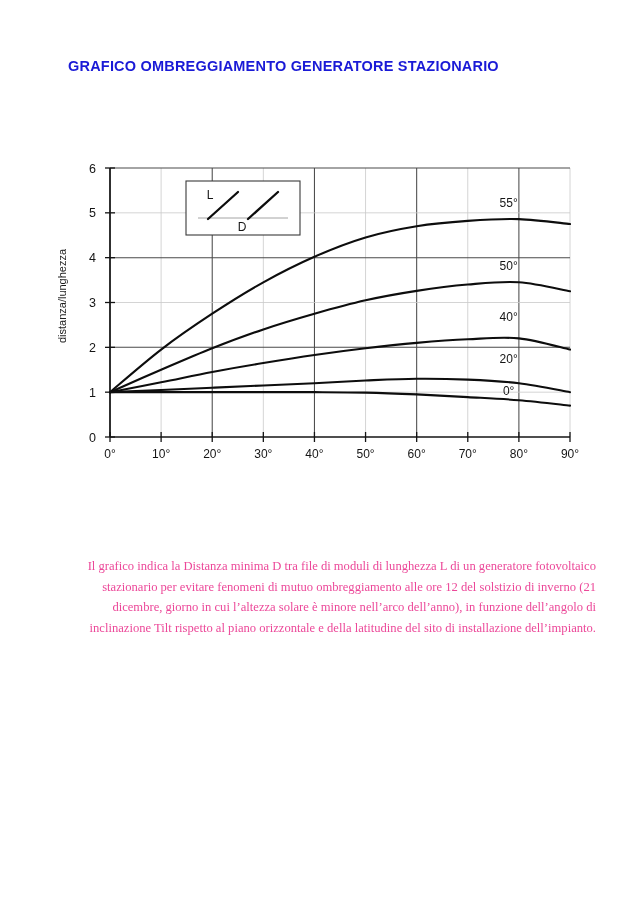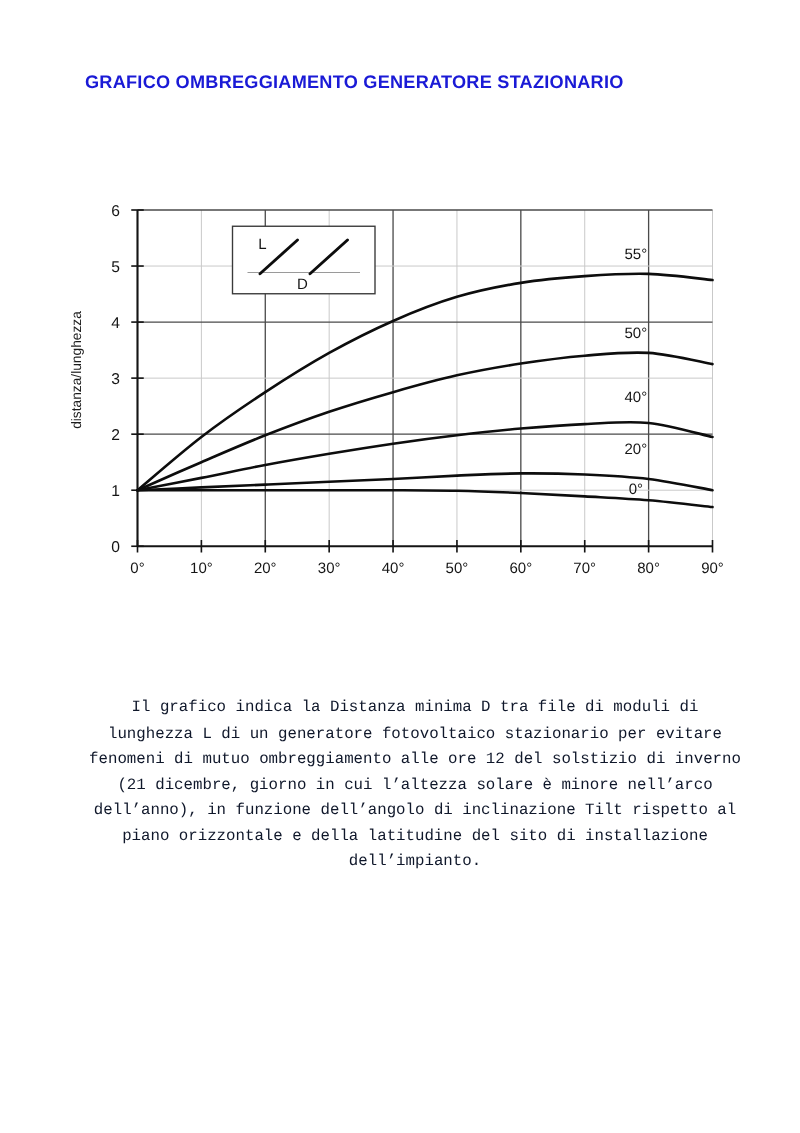--- a/index.html
+++ b/index.html
@@ -47,25 +47,25 @@
     font-size:11.5px;
     color:#1c1c1c;
     font-family:"Liberation Sans", sans-serif;
   }
 
   
   .caption{
     position:absolute;
     left:68px; top:556px;
     width:528px;
-    color:#0f172a;
-    font-family:Liberation Mono, monospace;
+    color:#ec4899;
+    font-family:Liberation Serif, serif;
     font-size:12.6px;
     line-height:20.5px;
-    text-align:center;
+    text-align:right;
   }
 </style>
 </head>
 <body>
 
 <div id="page">
 
   <div class="page-title">GRAFICO OMBREGGIAMENTO GENERATORE STAZIONARIO</div>
 
   <div class="figure">

